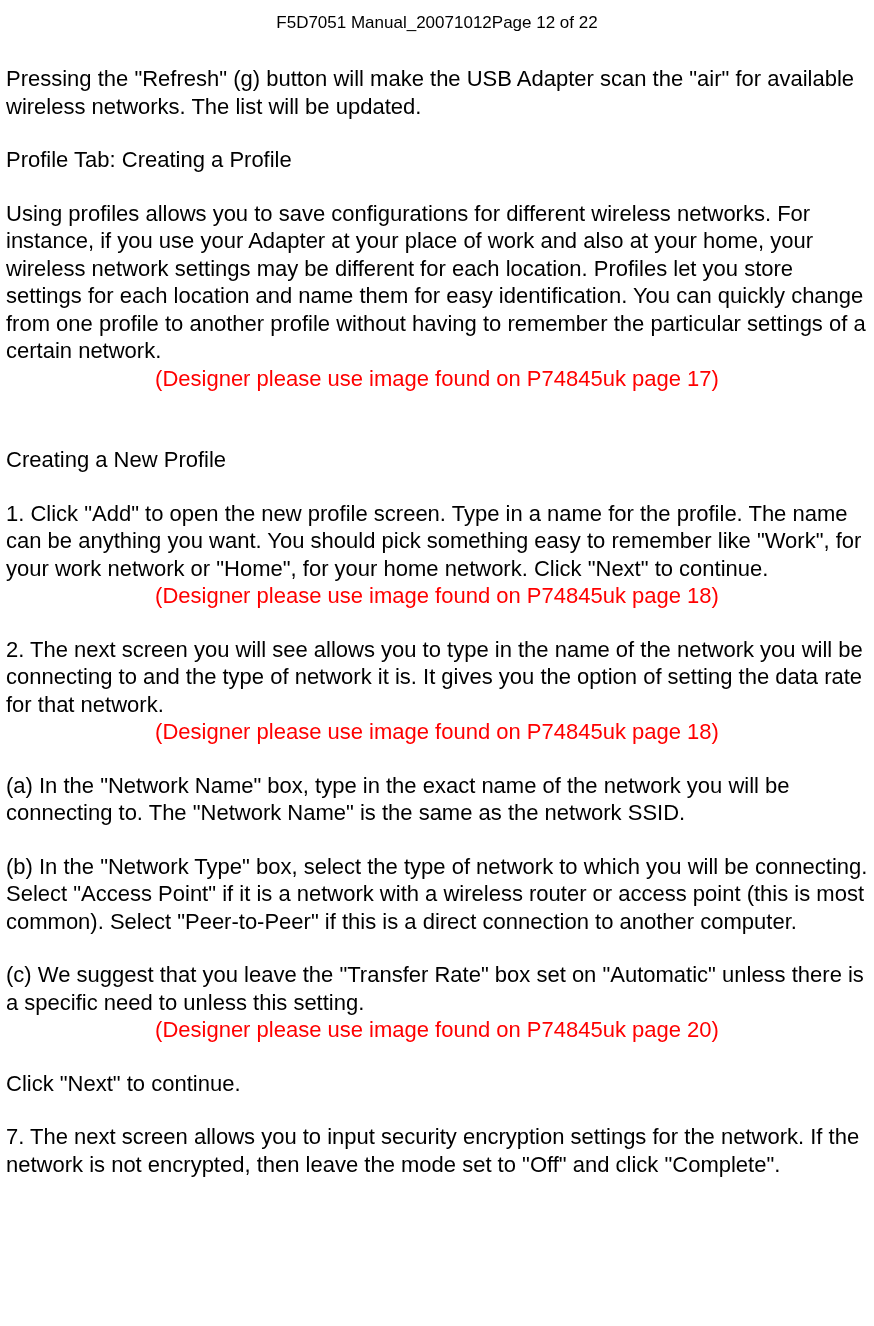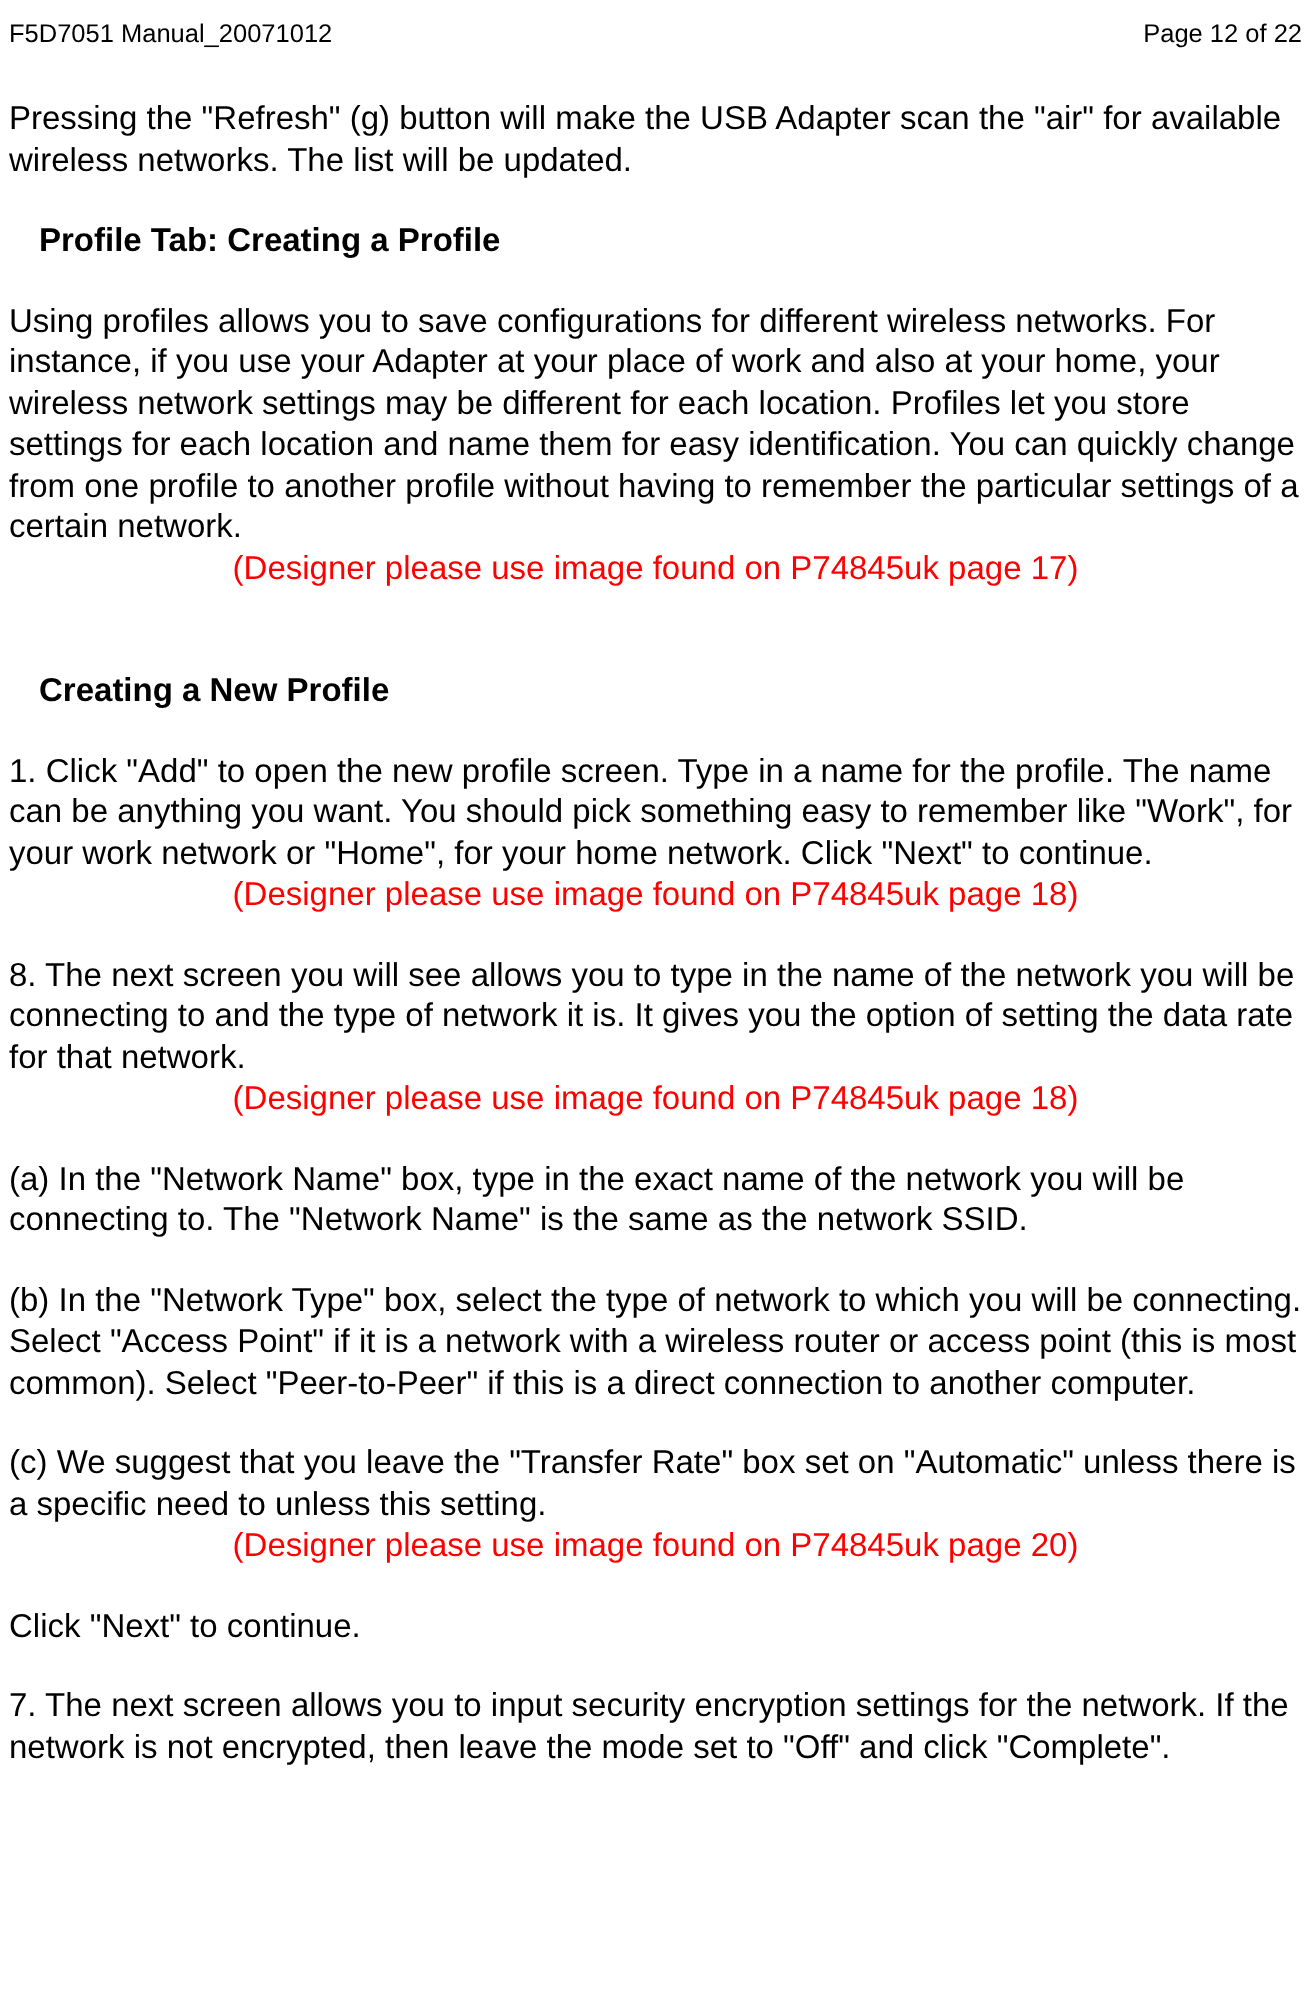--- a/index.html
+++ b/index.html
@@ -11,30 +11,29 @@
   body {
     font-family: Arial, Helvetica, sans-serif;
     font-size: 22px;
     line-height: 1.25;
     color: #000000;
     padding: 12px 6px 40px 6px;
     box-sizing: border-box;
   }
   .header-row {
     display: flex;
-    justify-content: space-between;
+    justify-content: center;
     font-size: 17px;
     margin-bottom: 32px;
   }
   .para {
     margin: 0 0 0 0;
   }
   .bold {
-    font-weight: bold;
-    margin-left: 20px;
+    font-weight: normal;
   }
   .red {
     color: #ff0000;
     text-align: center;
   }
   .spacer-sm { height: 26px; }
   .spacer-md { height: 54px; }
 </style>
 </head>
 <body>
@@ -59,21 +58,21 @@
 
 <p class="para bold">Creating a New Profile</p>
 
 <div class="spacer-sm"></div>
 
 <p class="para">1. Click "Add" to open the new profile screen. Type in a name for the profile. The name can be anything you want. You should pick something easy to remember like "Work", for your work network or "Home", for your home network. Click "Next" to continue.</p>
 <p class="para red">(Designer please use image found on P74845uk page 18)</p>
 
 <div class="spacer-sm"></div>
 
-<p class="para">8. The next screen you will see allows you to type in the name of the network you will be connecting to and the type of network it is. It gives you the option of setting the data rate for that network.</p>
+<p class="para">2. The next screen you will see allows you to type in the name of the network you will be connecting to and the type of network it is. It gives you the option of setting the data rate for that network.</p>
 <p class="para red">(Designer please use image found on P74845uk page 18)</p>
 
 <div class="spacer-sm"></div>
 
 <p class="para">(a) In the "Network Name" box, type in the exact name of the network you will be connecting to. The "Network Name" is the same as the network SSID.</p>
 
 <div class="spacer-sm"></div>
 
 <p class="para">(b) In the "Network Type" box, select the type of network to which you will be connecting. Select "Access Point" if it is a network with a wireless router or access point (this is most common). Select "Peer-to-Peer" if this is a direct connection to another computer.</p>
 

